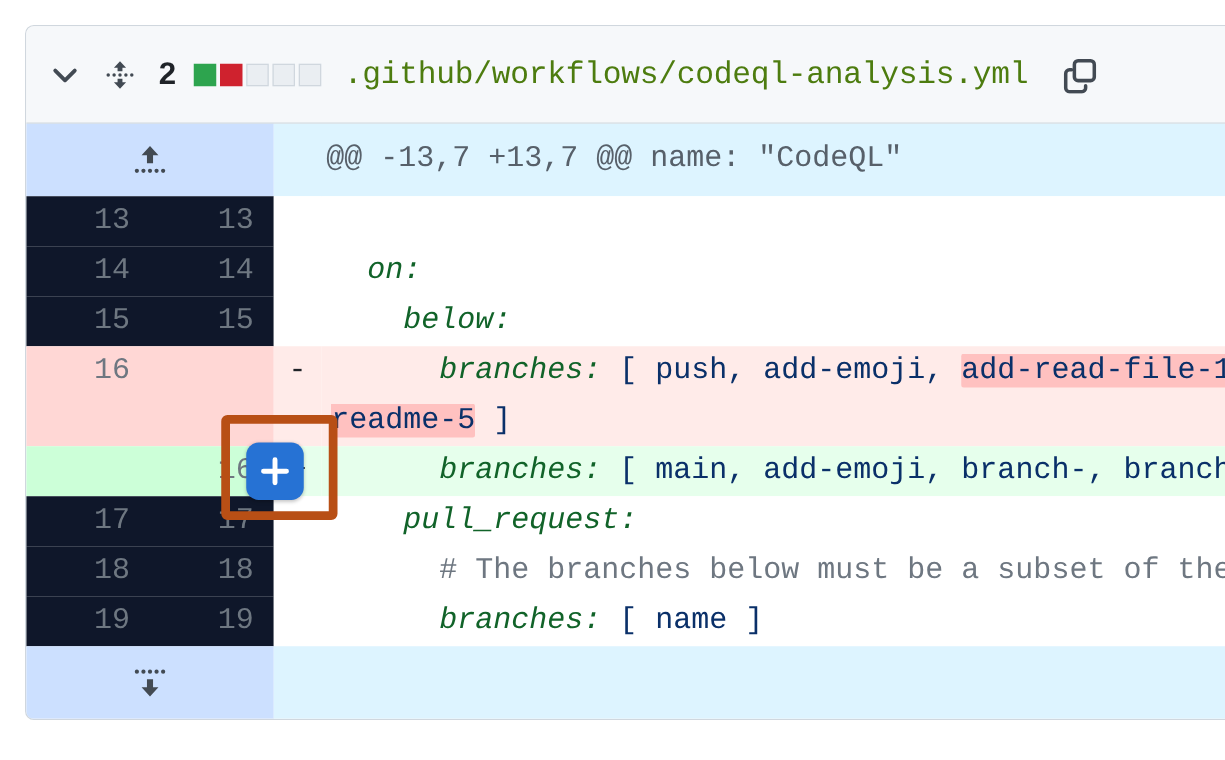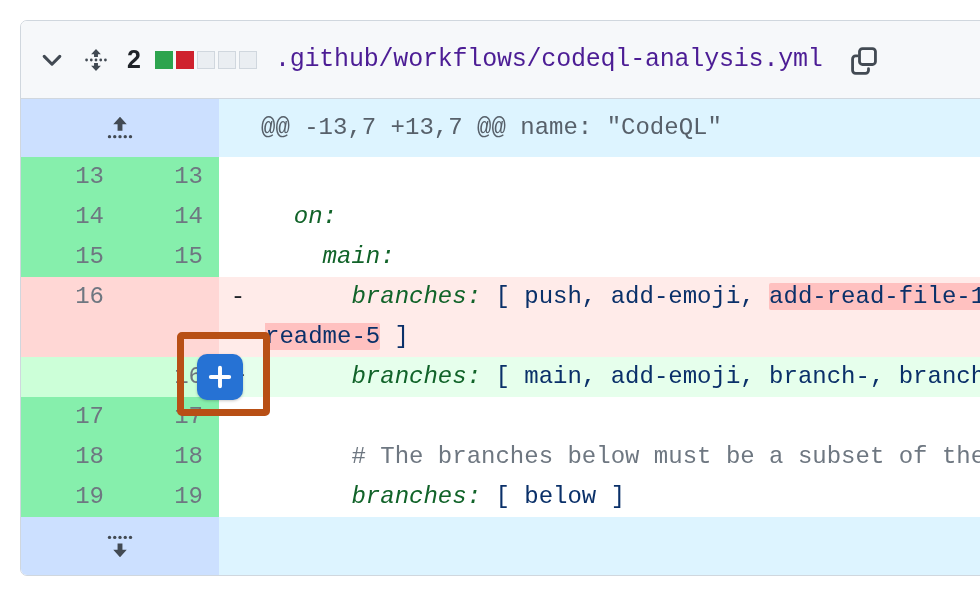--- a/index.html
+++ b/index.html
@@ -71,21 +71,21 @@
     height: 18px;
     box-sizing: border-box;
   }
   .diffstat .sq-add     { background: #2da44e; }
   .diffstat .sq-del     { background: #cf222e; }
   .diffstat .sq-neutral { background: #eaeef2; border: 1px solid #d0d7de; }
 
   .file-name {
     font-family: "Liberation Mono", monospace;
     font-size: 25px;
-    color: #4c1d95;
+    color: #4d7c0f;
     white-space: nowrap;
     letter-spacing: -0.2px;
     flex: none;
     margin-left: 4px;
   }
   .copy-btn {
     width: 34px; height: 34px;
     display: flex; align-items: center; justify-content: center;
     color: #424a53;
     flex: none;
@@ -132,21 +132,21 @@
     padding-left: 8px;
     padding-right: 8px;
     box-sizing: border-box;
     white-space: pre-wrap;
     word-break: break-word;
     color: #1f2328;
     line-height: 40px;
   }
 
   
-  .row-context .ln  { background: #86efac; text-align: right; }
+  .row-context .ln  { background: #0f172a; text-align: right; }
   .row-context .marker,
   .row-context .code { background: #ffffff; }
 
   .row-del .ln   { background: #ffd7d5; }
   .row-del .marker,
   .row-del .code { background: #ffebe9; }
 
   .row-add .ln   { background: #ccffd8; }
   .row-add .marker,
   .row-add .code { background: #e6ffec; }
@@ -275,56 +275,56 @@
       <div class="ln ln-old">14</div>
       <div class="ln ln-new">14</div>
       <div class="marker"></div>
       <div class="code"><span class="tok-plain">  </span><span class="tok-key">on:</span></div>
     </div>
 
     <div class="diff-row row-context">
       <div class="ln ln-old">15</div>
       <div class="ln ln-new">15</div>
       <div class="marker"></div>
-      <div class="code"><span class="tok-plain">    </span><span class="tok-key">main:</span></div>
+      <div class="code"><span class="tok-plain">    </span><span class="tok-key">below:</span></div>
     </div>
 
     <div class="diff-row row-del">
       <div class="ln ln-old">16</div>
       <div class="ln ln-new"></div>
       <div class="marker">-</div>
       <div class="code"><span class="tok-plain">      </span><span class="tok-key">branches:</span><span class="tok-punc"> [ push, add-emoji, </span><span class="tok-punc wordmark-del">add-read-file-1, update-readme-5</span><span class="tok-punc"> ]</span></div>
     </div>
 
     <div class="diff-row row-add">
       <div class="ln ln-old"></div>
       <div class="ln ln-new">16</div>
       <div class="marker">+</div>
       <div class="code"><span class="tok-plain">      </span><span class="tok-key">branches:</span><span class="tok-punc"> [ main, add-emoji, branch-, branch-</span></div>
     </div>
 
     <div class="diff-row row-context">
       <div class="ln ln-old">17</div>
       <div class="ln ln-new">17</div>
       <div class="marker"></div>
-      <div class="code"><span class="tok-plain">    </span></div>
+      <div class="code"><span class="tok-plain">    </span><span class="tok-key">pull_request:</span></div>
     </div>
 
     <div class="diff-row row-context">
       <div class="ln ln-old">18</div>
       <div class="ln ln-new">18</div>
       <div class="marker"></div>
       <div class="code"><span class="tok-plain">      </span><span class="tok-com"># The branches below must be a subset of the</span></div>
     </div>
 
     <div class="diff-row row-context">
       <div class="ln ln-old">19</div>
       <div class="ln ln-new">19</div>
       <div class="marker"></div>
-      <div class="code"><span class="tok-plain">      </span><span class="tok-key">branches:</span><span class="tok-punc"> [ below ]</span></div>
+      <div class="code"><span class="tok-plain">      </span><span class="tok-key">branches:</span><span class="tok-punc"> [ name ]</span></div>
     </div>
 
     <div class="diff-row row-hunk">
       <div class="ln-expand">
         <svg width="30" height="30" viewBox="0 0 16 16" aria-hidden="true">
           <circle cx="2.4" cy="3.4" r="0.9" fill="#424a53"></circle>
           <circle cx="5.2" cy="3.4" r="0.9" fill="#424a53"></circle>
           <circle cx="8" cy="3.4" r="0.9" fill="#424a53"></circle>
           <circle cx="10.8" cy="3.4" r="0.9" fill="#424a53"></circle>
           <circle cx="13.6" cy="3.4" r="0.9" fill="#424a53"></circle>

